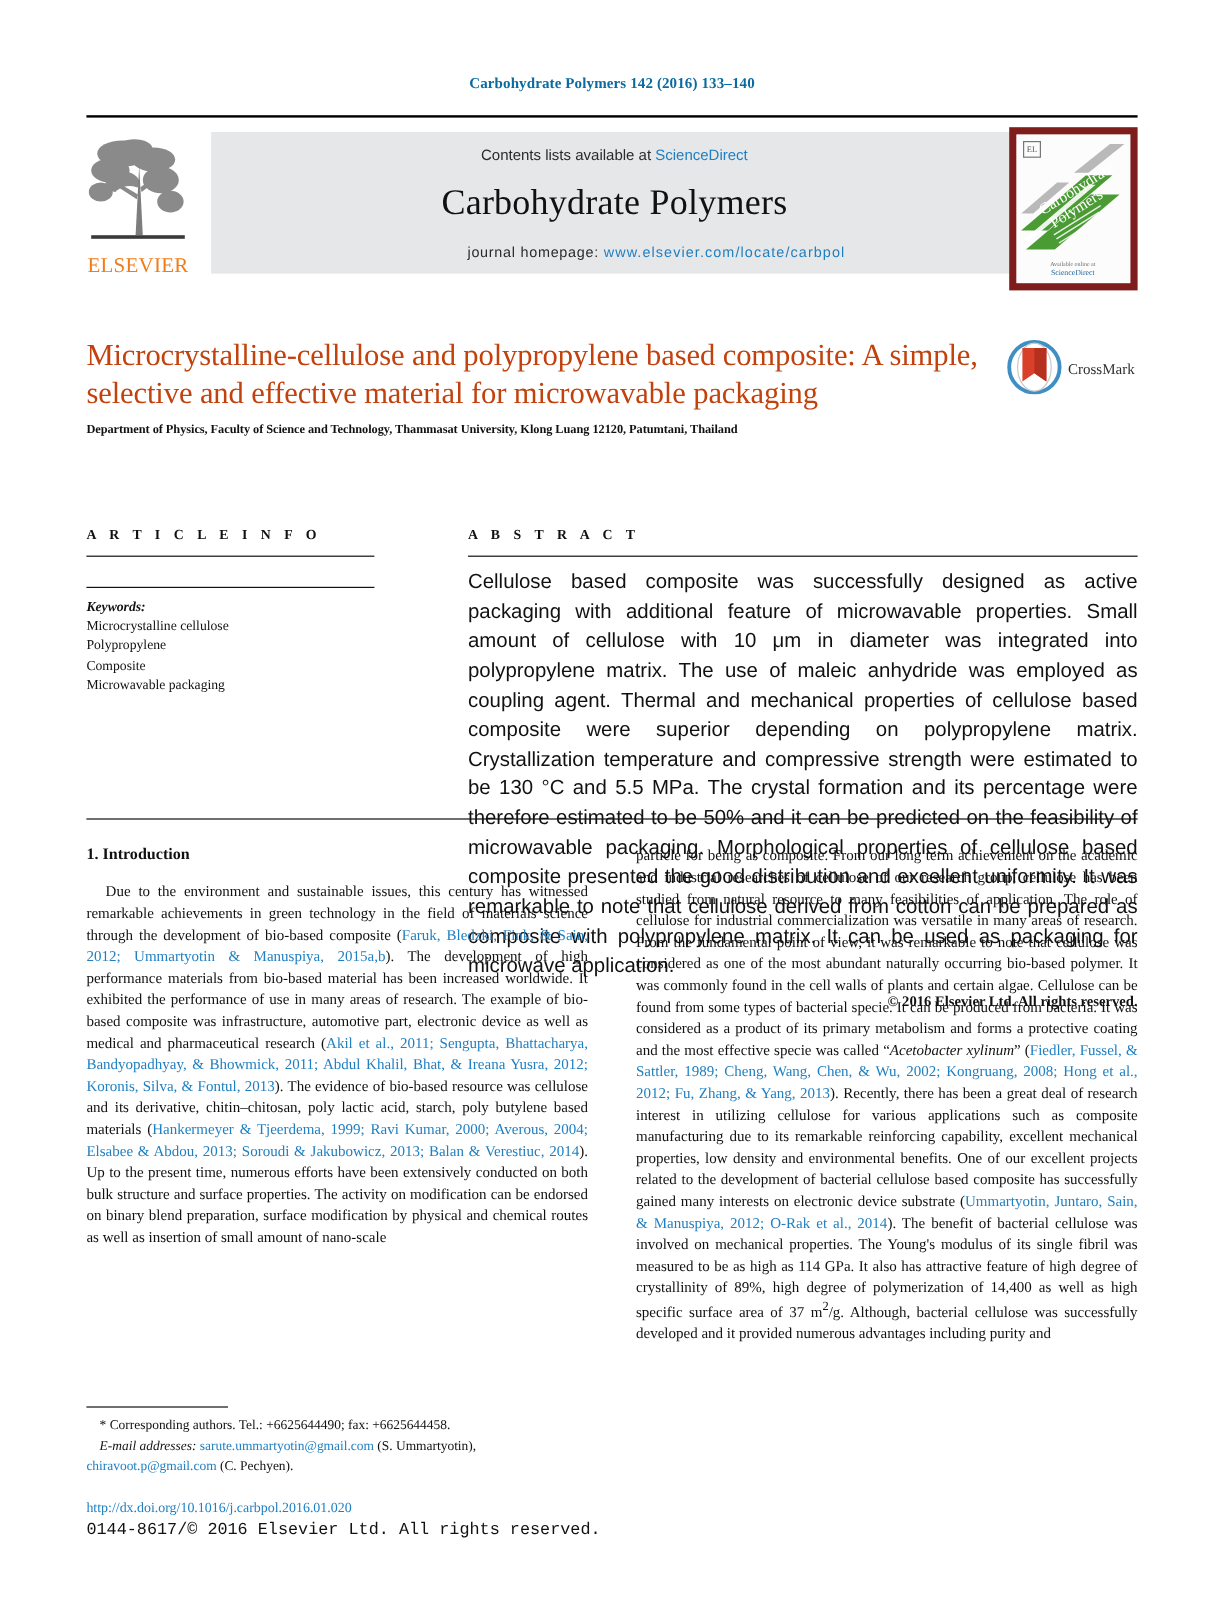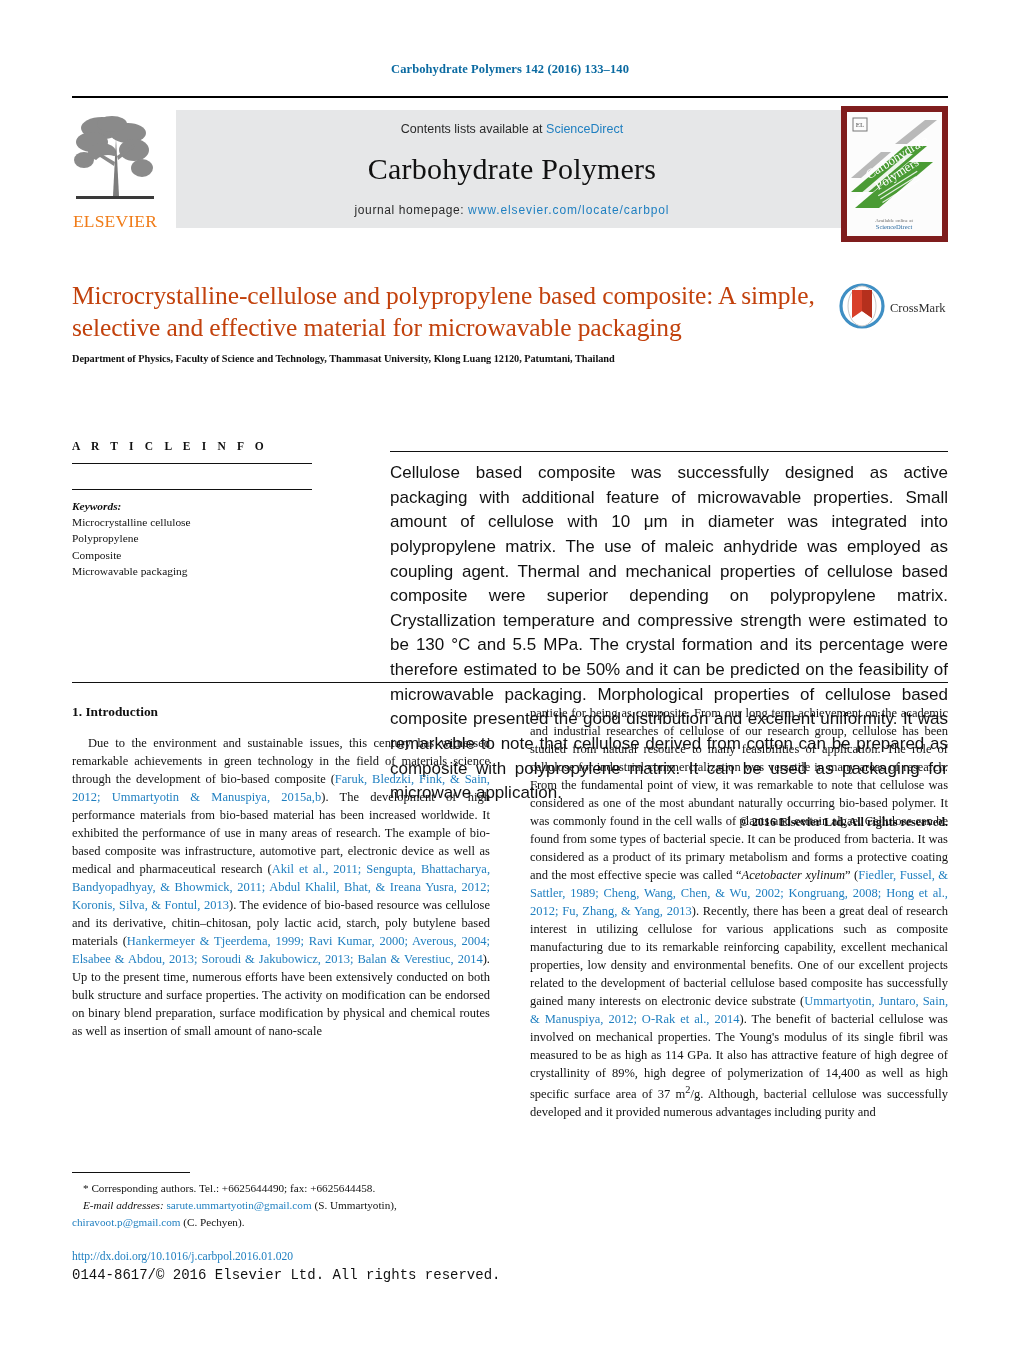--- a/index.html
+++ b/index.html
@@ -88,20 +88,21 @@
     letter-spacing: .2px;
   }
   .homepage-line {
     position: absolute;
     bottom: 11px; left: 0; width: 100%;
     text-align: center;
     font-family: "Liberation Sans", sans-serif;
     font-size: 12px;
     letter-spacing: .6px;
     color: #2a2a2a;
+    padding-left: 35px;
   }
   .homepage-url { color: #1f7fc0; letter-spacing: .9px; }
 
   
   .cover {
     position: absolute;
     right: 0; top: 2px;
     width: 95px; height: 124px;
     border: 6px solid #7f1d1d;
     background: #fdfdfd;
@@ -368,20 +369,21 @@
       <div class="info-body">
         <div class="lead">Keywords:</div>
         <div>Microcrystalline cellulose</div>
         <div>Polypropylene</div>
         <div>Composite</div>
         <div>Microwavable packaging</div>
       </div>
     </div>
 
     <div class="col-abs">
+      <div class="ia-head">A B S T R A C T</div>
       <div class="rule"></div>
       <div class="abs-body">Cellulose based composite was successfully designed as active packaging with additional feature of microwavable properties. Small amount of cellulose with 10 μm in diameter was integrated into polypropylene matrix. The use of maleic anhydride was employed as coupling agent. Thermal and mechanical properties of cellulose based composite were superior depending on polypropylene matrix. Crystallization temperature and compressive strength were estimated to be 130 °C and 5.5 MPa. The crystal formation and its percentage were therefore estimated to be 50% and it can be predicted on the feasibility of microwavable packaging. Morphological properties of cellulose based composite presented the good distribution and excellent uniformity. It was remarkable to note that cellulose derived from cotton can be prepared as composite with polypropylene matrix. It can be used as packaging for microwave application.</div>
       <div class="copyright">© 2016 Elsevier Ltd. All rights reserved.</div>
     </div>
 
   </div>
 
   <div class="ia-bottom-rule"></div>
 
   <div class="body-cols">

